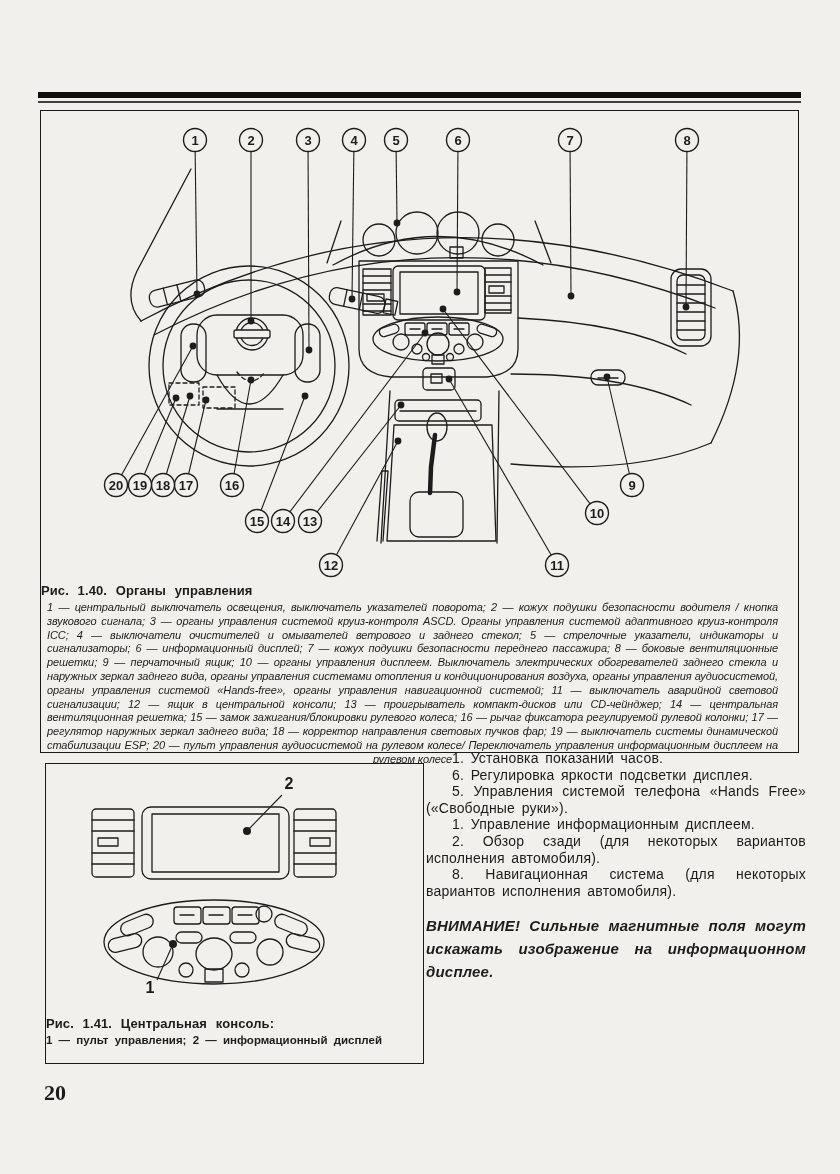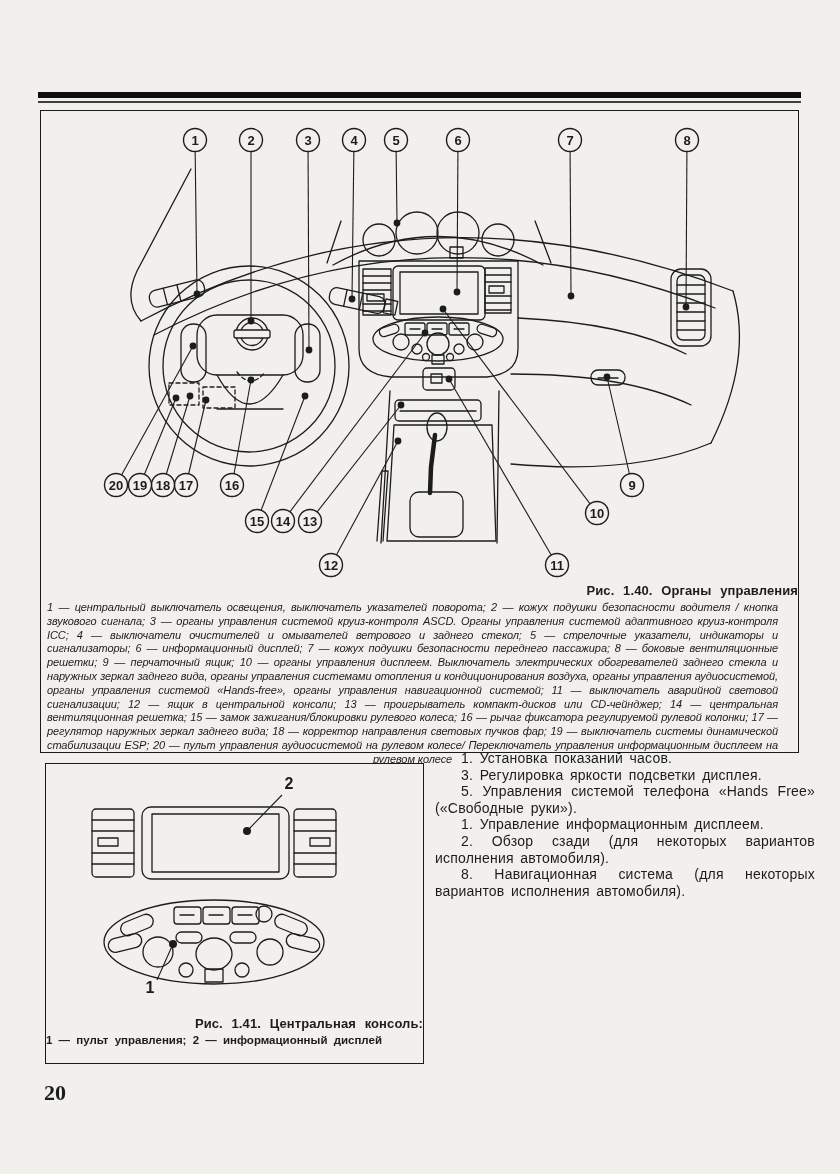--- a/index.html
+++ b/index.html
@@ -20,36 +20,36 @@
   }
   .figbox{
     position:absolute;background:#f2f0ec;
     border:1.6px solid #1a1a1a;
     box-sizing:border-box;
   }
   .fig140{left:40px;top:110px;width:759px;height:643px;}
   .fig141{left:45px;top:763px;width:379px;height:301px;}
   svg{display:block;}
   .fig-caption{
-    text-align:right;font-weight:bold;font-size:13px;
+    text-align:left;font-weight:bold;font-size:13px;
     word-spacing:5px;letter-spacing:.1px;margin:2px 0 3px 0;
   }
   .fig140 .fig-caption{margin-top:0;}
   .legend140{
     font-size:11px;line-height:13.8px;letter-spacing:-0.1px;
     text-align:justify;text-align-last:center;
     margin:3px 20px 0 6px;
     font-style:italic;
   }
   .legend141{
     font-size:11.5px;font-weight:bold;
     word-spacing:3px;margin-top:1px;
   }
   .right-col{
-    position:absolute;left:435px;top:750px;width:380px;
+    position:absolute;left:426px;top:750px;width:380px;
   }
   .right-col p.item{
     margin:0;font-size:14px;line-height:16.6px;
     letter-spacing:.2px;word-spacing:2.5px;
     text-align:justify;text-indent:26px;
   }
   .warning{
     margin:15px 0 0 0;font-size:15px;line-height:23px;
     font-weight:bold;font-style:italic;
     letter-spacing:.2px;word-spacing:2px;text-align:justify;
@@ -339,23 +339,24 @@
           </g>
         </g>
     </svg>
     <div class="fig-caption">Рис. 1.41. Центральная консоль:</div>
     <div class="legend141">1 — пульт управления; 2 — информационный дисплей</div>
   </div>
 
   <div class="right-col">
     <div id="right-items">
         <p class="item">1. Установка показаний часов.</p>
-        <p class="item">3. Регулировка яркости подсветки дисплея.</p>
+        <p class="item">6. Регулировка яркости подсветки дисплея.</p>
         <p class="item">5. Управления системой телефона «Hands Free» («Свободные руки»).</p>
         <p class="item">1. Управление информационным дисплеем.</p>
         <p class="item">2. Обзор сзади (для некоторых вариантов исполнения автомобиля).</p>
         <p class="item">8. Навигационная система (для некоторых вариантов исполнения автомобиля).</p>
       </div>
+    <p class="warning">ВНИМАНИЕ! Сильные магнитные поля могут искажать изображение на информационном дисплее.</p>
   </div>
 
   <div class="page-number">20</div>
 
 </div>
 
 </body></html>

